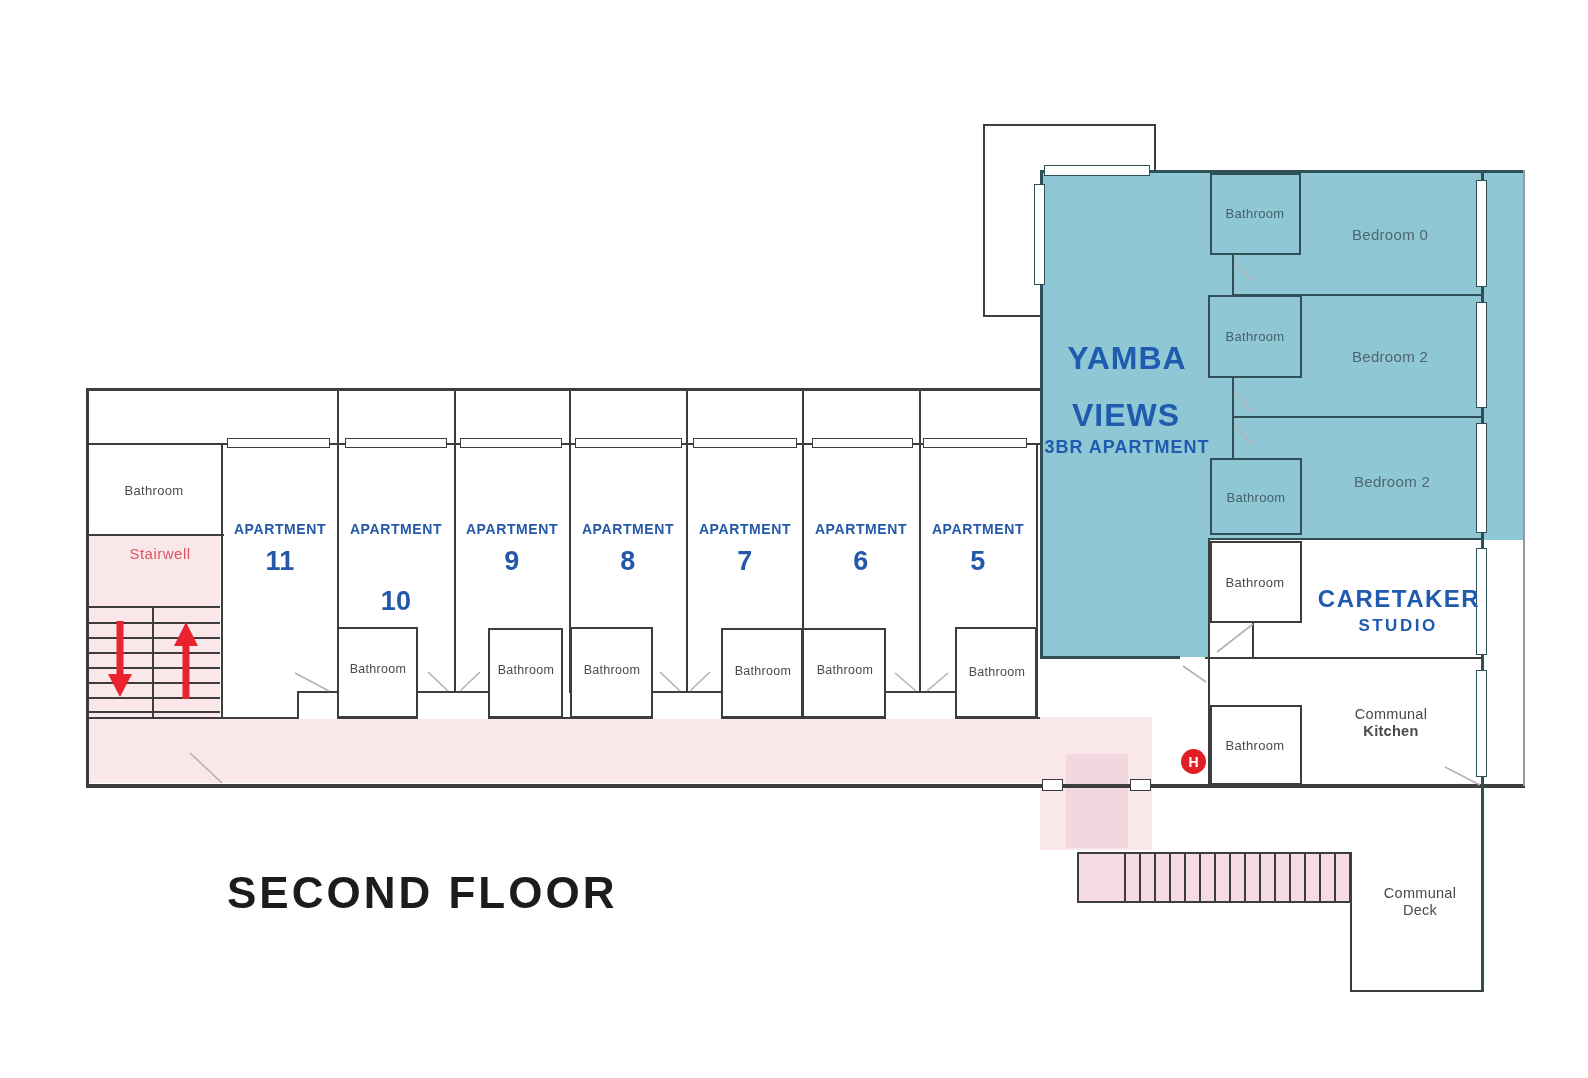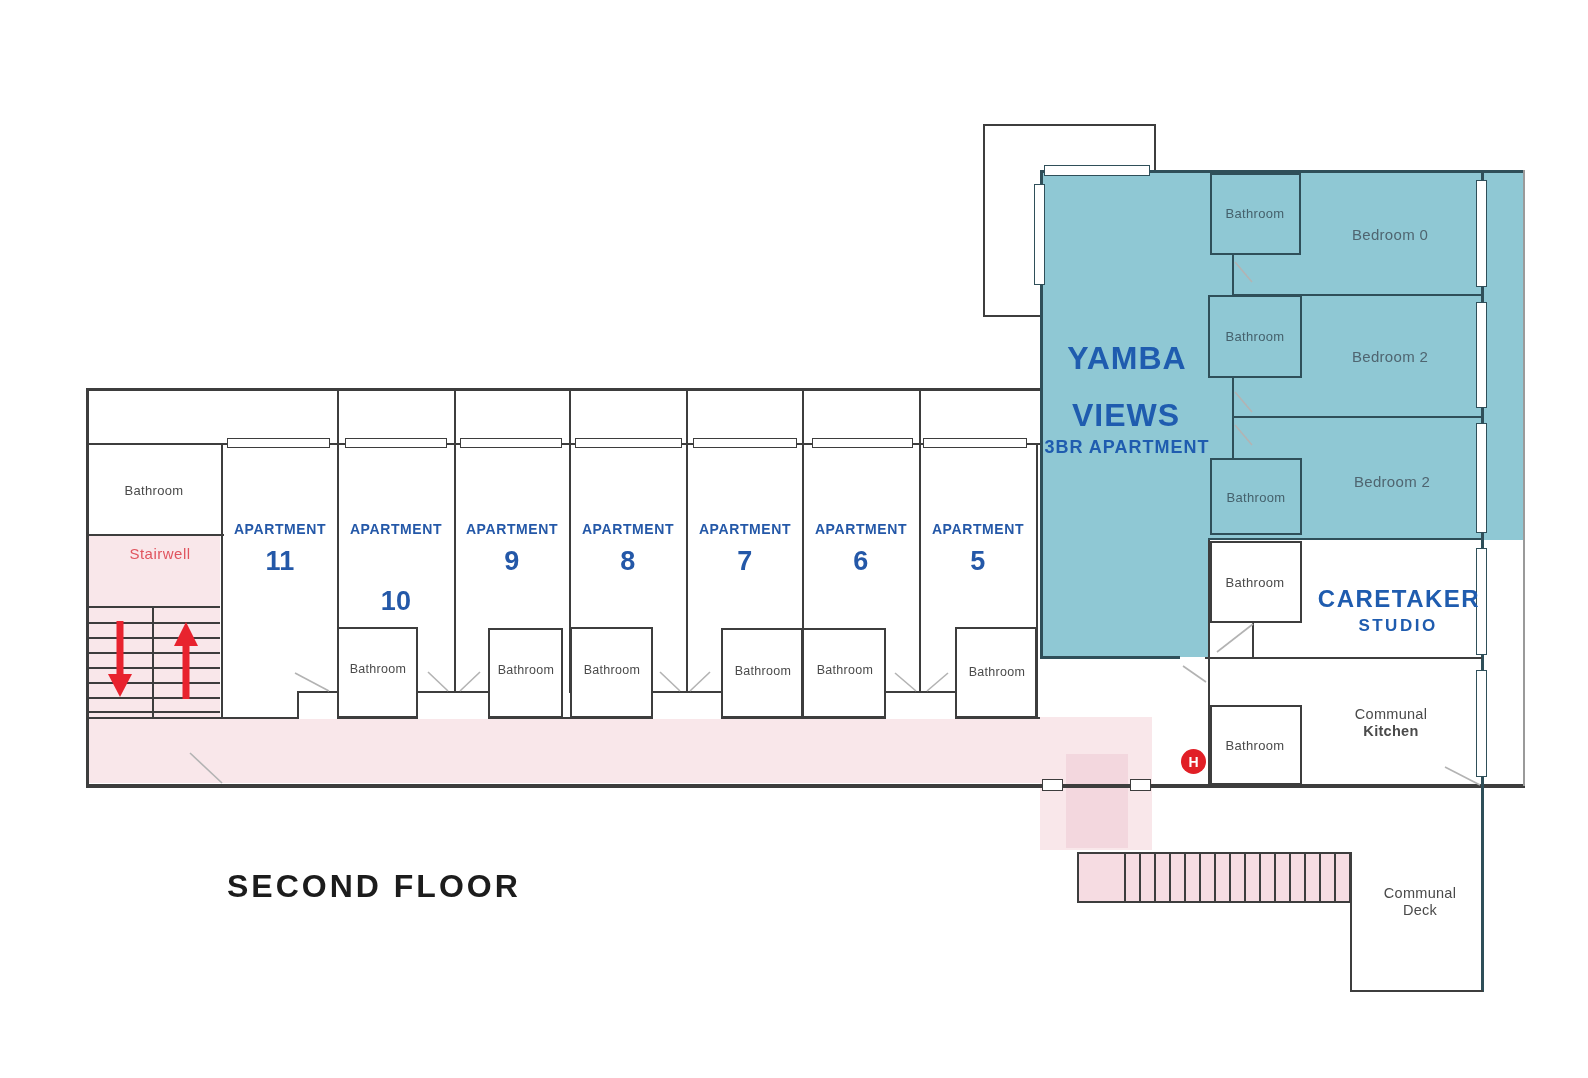--- a/index.html
+++ b/index.html
@@ -21,21 +21,21 @@
   .lblT{color:#45616c;}
   .room{font-size:15px;color:#4f6570;}
   .aptw{font-size:14px;font-weight:700;color:#2458a8;letter-spacing:.6px;}
   .aptn{font-size:27px;font-weight:700;color:#2458a8;}
   .stair-lbl{font-size:15px;color:#e0545e;letter-spacing:.5px;}
   .yamba1{font-size:32px;font-weight:700;color:#1f5caf;letter-spacing:1px;}
   .yamba2{font-size:18px;font-weight:700;color:#1f5caf;letter-spacing:1px;}
   .caret1{font-size:24px;font-weight:700;color:#1f5caf;letter-spacing:1.5px;}
   .caret2{font-size:17px;font-weight:700;color:#1f5caf;letter-spacing:2.5px;}
   .small2{font-size:14.5px;color:#4a4a4a;}
-  .title{position:absolute;left:227px;top:868px;font-size:32px;font-weight:700;
+  .title{position:absolute;left:227px;top:868px;font-size:44px;font-weight:700;
          color:#1c1c1c;letter-spacing:3px;}
   .hmark{position:absolute;left:1181px;top:749px;width:25px;height:25px;border-radius:50%;
          background:#e11f26;color:#fff;font-size:14px;font-weight:700;display:flex;
          align-items:center;justify-content:center;}
   .steps{position:absolute;left:1124px;top:854px;width:227px;height:47px;
          background:repeating-linear-gradient(90deg,#3d3d3d 0 2px,transparent 2px 15px);}
   svg.overlay{position:absolute;left:0;top:0;pointer-events:none;}
 </style>
 </head>
 <body>

